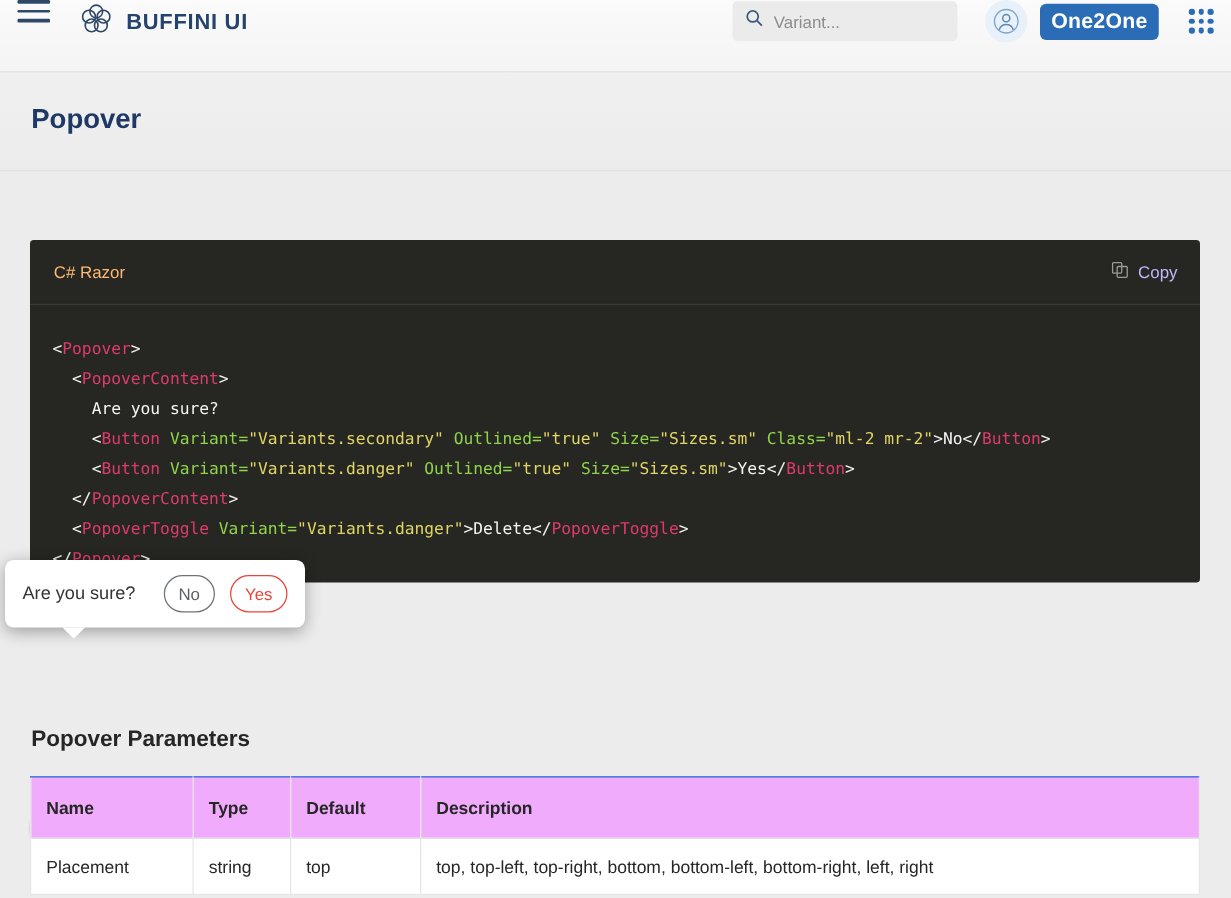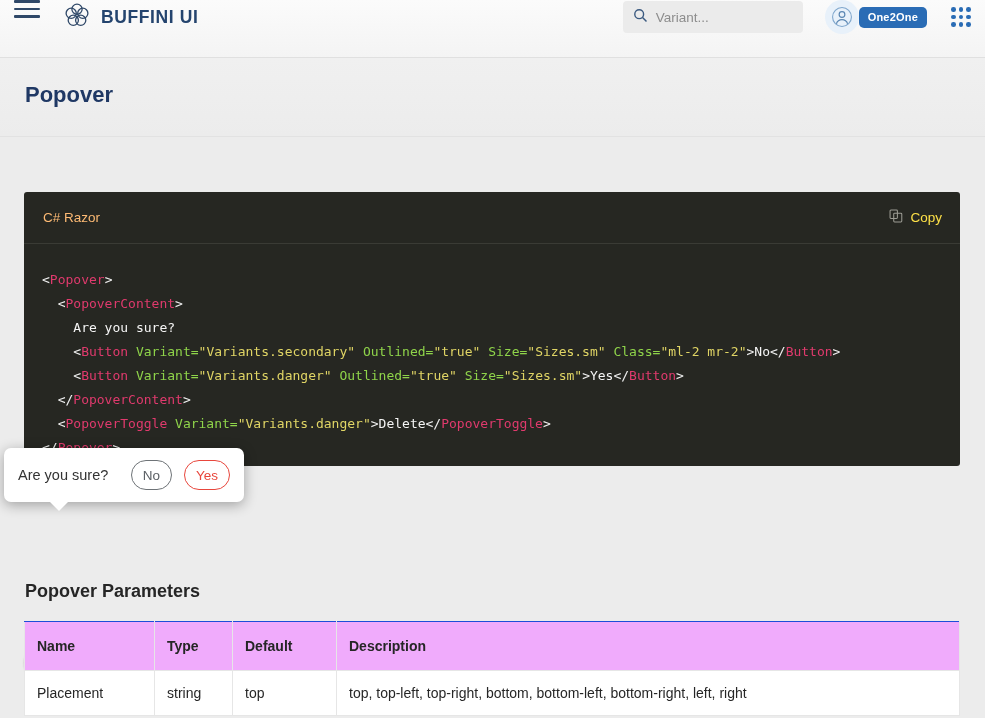--- a/index.html
+++ b/index.html
@@ -52,22 +52,23 @@
   .search-ph {
     font-size: 13.5px; color: #8d8d8d;
   }
   .avatar-wrap {
     width: 34px; height: 34px; border-radius: 50%;
     background: #e8f1fa;
     display: flex; align-items: center; justify-content: center;
     margin-left: 22px; cursor: pointer;
   }
   .badge-one2one {
+    margin-left: 10px;
     background: #2a6cb5; color: #fff;
-    font-size: 11px; font-weight: bold;
+    font-size: 17px; font-weight: bold;
     padding: 4px 9px 5px 9px; border-radius: 5px;
     letter-spacing: 0.2px; cursor: pointer;
   }
   .grid-icon {
     margin-left: 24px;
     width: 20px; height: 20px;
     display: grid; grid-template-columns: repeat(3,1fr);
     grid-template-rows: repeat(3,1fr); gap: 3px;
     cursor: pointer;
   }
@@ -107,21 +108,21 @@
     height: 52px; display: flex; align-items: center;
     padding: 0 18px 0 19px;
     border-bottom: 1px solid #3a3b35;
   }
   .code-lang {
     font-size: 13.5px; color: #fdba74;
     font-family: "Liberation Sans", sans-serif;
   }
   .copy-btn {
     margin-left: auto; display: flex; align-items: center; gap: 7px;
-    color: #fde047; font-size: 13.5px; cursor: pointer;
+    color: #c4b5fd; font-size: 13.5px; cursor: pointer;
   }
   .code-body {
     padding: 24px 0 26px 0;
     height: 222px;
   }
   pre.code {
     margin: 0; padding: 0 18px;
     font-family: "DejaVu Sans Mono", monospace;
     font-size: 13px; line-height: 24px;
     color: #f0f0f0;

